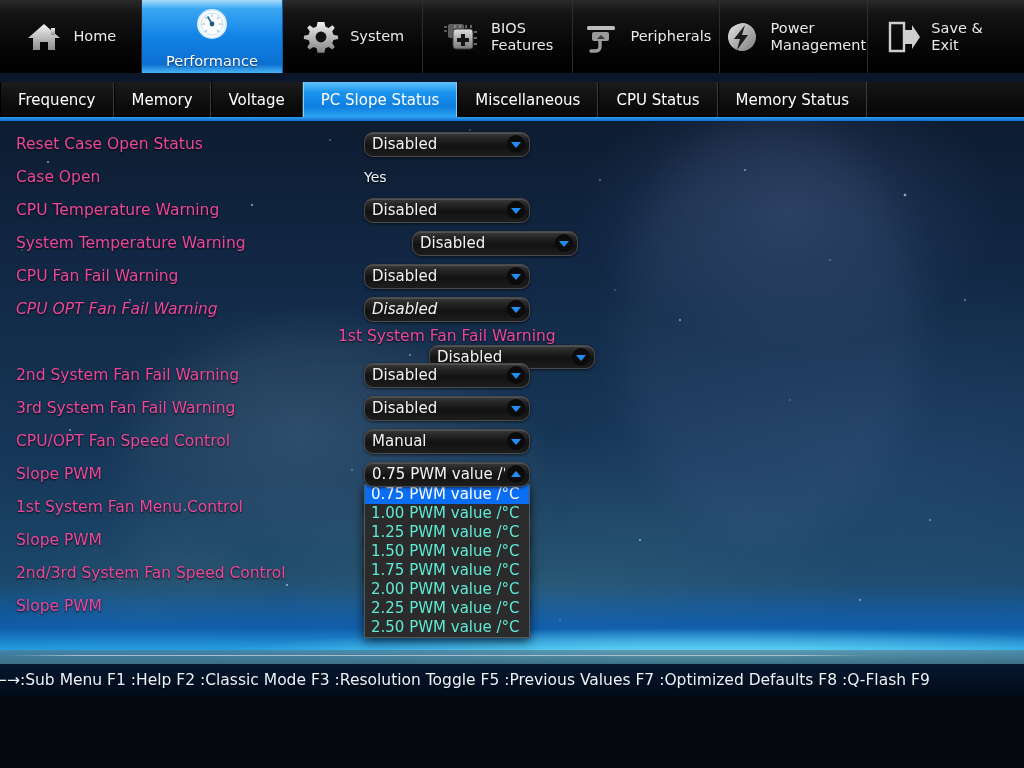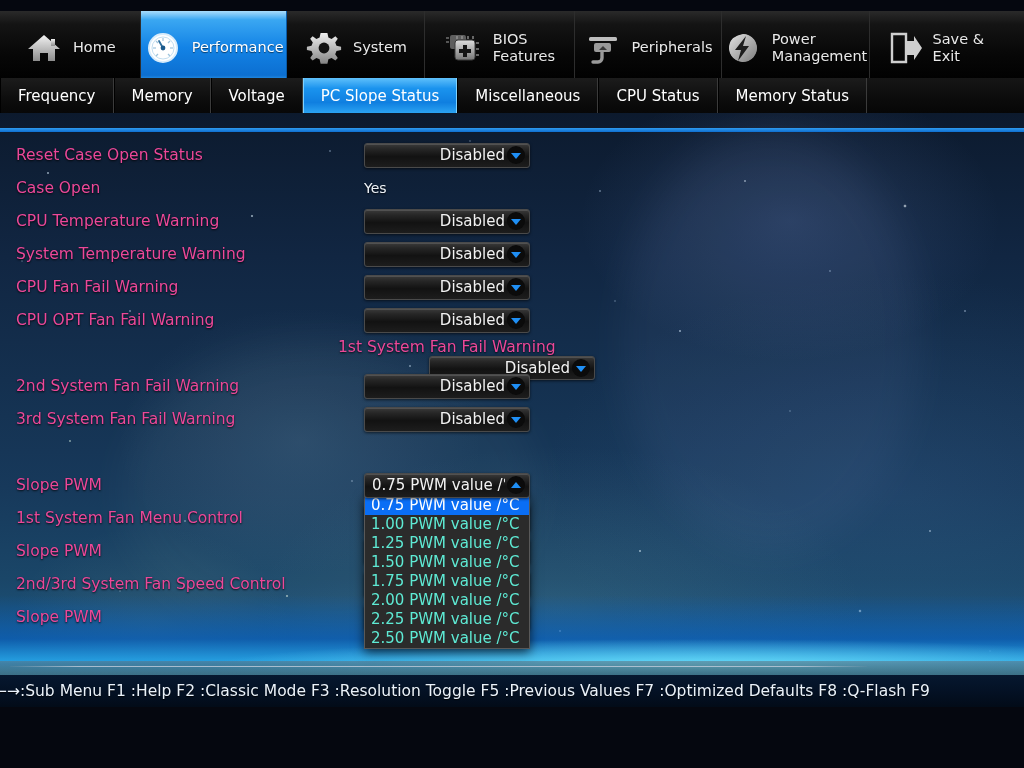--- a/index.html
+++ b/index.html
@@ -6,21 +6,20 @@
   html, body {
     width: 1024px; height: 768px;
     overflow: hidden;
     font-family: "DejaVu Sans", sans-serif;
     background: #05070f;
   }
   #root {
     position: relative;
     width: 1024px; height: 696px;
     overflow: hidden;
-    margin-top: 11px;
   }
 
   
   .bg {
     position: absolute; left: 0; top: 0; width: 1024px; height: 768px;
     background:
       radial-gradient(ellipse 300px 200px at 790px 210px, rgba(120,150,215,0.20), rgba(0,0,0,0) 70%),
       radial-gradient(ellipse 260px 190px at 300px 430px, rgba(130,160,190,0.16), rgba(0,0,0,0) 70%),
       radial-gradient(ellipse 420px 230px at 560px 600px, rgba(110,160,170,0.18), rgba(0,0,0,0) 72%),
       radial-gradient(ellipse 200px 150px at 150px 620px, rgba(150,170,150,0.13), rgba(0,0,0,0) 70%),
@@ -101,21 +100,21 @@
   .nav-item.active {
     background: linear-gradient(180deg, #a8dcfb 0%, #3aa7f2 12%, #1383e6 50%, #0c6fd1 88%, #4ab4f5 100%);
     color: #ffffff;
     border-right: 1px solid #0a5ba8;
   }
   .nav-label { line-height: 1.15; white-space: pre-line; text-shadow: 0 1px 1px rgba(0,0,0,.55); }
   .nav-icon { width: 40px; height: 40px; flex: 0 0 40px; display:block; }
 
   
   .subtabs {
-    position: absolute; left: 0; top: 67px; width: 1024px; height: 35px;
+    position: absolute; left: 0; top: 82px; width: 1024px; height: 35px;
     display: flex; align-items: stretch;
     background: linear-gradient(180deg, #161616 0%, #0c0c0c 55%, #060606 100%);
   }
   .subtab {
     display: flex; align-items: center; justify-content: center;
     padding: 0 17px;
     color: #ffffff;
     font-size: 15px;
     border-right: 1px solid #3b3b3b;
     border-left: 1px solid #000;
@@ -153,25 +152,24 @@
   .row-value-plain {
     color: #eef3f8;
     font-size: 14px;
     text-shadow: 0 1px 2px rgba(0,0,0,.85);
   }
   .combo {
     position: relative;
     width: 166px; height: 25px;
     background: linear-gradient(180deg, #3a3a3a 0%, #262626 22%, #121212 55%, #1d1d1d 100%);
     border: 1px solid #4a4a4a;
-    border-radius: 3px;
+    border-radius: 9px;
     display: flex; align-items: center;
     box-shadow: inset 0 1px 0 rgba(255,255,255,.13), 0 1px 3px rgba(0,0,0,.6);
     cursor: default;
-    text-align: right;
   }
   .combo-text {
     flex: 1 1 auto;
     padding-left: 7px;
     color: #f2f2f2;
     font-size: 15px;
     white-space: nowrap;
     overflow: hidden;
   }
   .combo-arrow { width: 22px; height: 22px; flex: 0 0 22px; margin-right: 2px; }
@@ -244,21 +242,21 @@
                 <stop offset="1" stop-color="#8d8d8d"></stop>
               </linearGradient>
             </defs>
           <path d="M20 7 L4 21 L9 21 L9 33 L16 33 L16 25 L24 25 L24 33 L31 33 L31 21 L36 21 Z" fill="url(#gm)"></path>
           <rect x="27" y="11" width="4" height="7" fill="url(#gm)"></rect>
         </svg>
       </span>
       <span class="nav-label">Home</span>
     </div>
 
-    <div class="nav-item active" style="width:146px;">
+    <div class="nav-item active" style="width:146px;flex-direction:column;">
       <span class="nav-icon">
         <svg viewBox="0 0 40 40" width="40" height="40">
           <circle cx="20" cy="20" r="14" fill="#ffffff" stroke="#d8ecfb" stroke-width="2"></circle>
           <circle cx="20" cy="20" r="11" fill="none" stroke="#c3def0" stroke-width="1"></circle>
           <g stroke="#9ec4dd" stroke-width="1.2">
             <line x1="20" y1="10" x2="20" y2="13"></line>
               <line x1="27" y1="13" x2="25" y2="15"></line>
             <line x1="30" y1="20" x2="27" y2="20"></line>
               <line x1="13" y1="13" x2="15" y2="15"></line>
             <line x1="10" y1="20" x2="13" y2="20"></line>
@@ -413,21 +411,21 @@
         <span class="combo-text">Disabled</span>
         <span class="combo-arrow">
           <svg viewBox="0 0 22 22" width="22" height="22">
               <circle cx="11" cy="11" r="9" fill="#0b0b0b"></circle>
               <path d="M6 9 L16 9 L11 15 Z" fill="#1f8ff5"></path>
             </svg>
         </span>
       </span>
     </div>
 
-    <div class="row" style="top:107px;">
+    <div class="row" style="top:107px;gap:48px;">
       <span class="row-label">System Temperature Warning</span>
       <span class="combo">
         <span class="combo-text">Disabled</span>
         <span class="combo-arrow">
           <svg viewBox="0 0 22 22" width="22" height="22">
               <circle cx="11" cy="11" r="9" fill="#0b0b0b"></circle>
               <path d="M6 9 L16 9 L11 15 Z" fill="#1f8ff5"></path>
             </svg>
         </span>
       </span>
@@ -439,21 +437,21 @@
         <span class="combo-text">Disabled</span>
         <span class="combo-arrow">
           <svg viewBox="0 0 22 22" width="22" height="22">
               <circle cx="11" cy="11" r="9" fill="#0b0b0b"></circle>
               <path d="M6 9 L16 9 L11 15 Z" fill="#1f8ff5"></path>
             </svg>
         </span>
       </span>
     </div>
 
-    <div class="row" style="top:173px;">
+    <div class="row" style="top:173px;font-style:italic;">
       <span class="row-label">CPU OPT Fan Fail Warning</span>
       <span class="combo">
         <span class="combo-text">Disabled</span>
         <span class="combo-arrow">
           <svg viewBox="0 0 22 22" width="22" height="22">
               <circle cx="11" cy="11" r="9" fill="#0b0b0b"></circle>
               <path d="M6 9 L16 9 L11 15 Z" fill="#1f8ff5"></path>
             </svg>
         </span>
       </span>
@@ -491,20 +489,32 @@
         <span class="combo-text">Disabled</span>
         <span class="combo-arrow">
           <svg viewBox="0 0 22 22" width="22" height="22">
               <circle cx="11" cy="11" r="9" fill="#0b0b0b"></circle>
               <path d="M6 9 L16 9 L11 15 Z" fill="#1f8ff5"></path>
             </svg>
         </span>
       </span>
     </div>
 
+    <div class="row" style="top:305px;">
+      <span class="row-label">CPU/OPT Fan Speed Control</span>
+      <span class="combo">
+        <span class="combo-text">Manual</span>
+        <span class="combo-arrow">
+          <svg viewBox="0 0 22 22" width="22" height="22">
+              <circle cx="11" cy="11" r="9" fill="#0b0b0b"></circle>
+              <path d="M6 9 L16 9 L11 15 Z" fill="#1f8ff5"></path>
+            </svg>
+        </span>
+      </span>
+    </div>
 
     <div class="row" style="top:338px;">
       <span class="row-label">Slope PWM</span>
       <span class="combo" style="z-index:50;">
         <span class="combo-text">0.75 PWM value /°C</span>
         <span class="combo-arrow">
           <svg viewBox="0 0 22 22" width="22" height="22">
               <circle cx="11" cy="11" r="9" fill="#0b0b0b"></circle>
               <path d="M6 14 L16 14 L11 8 Z" fill="#1f8ff5"></path>
             </svg>

